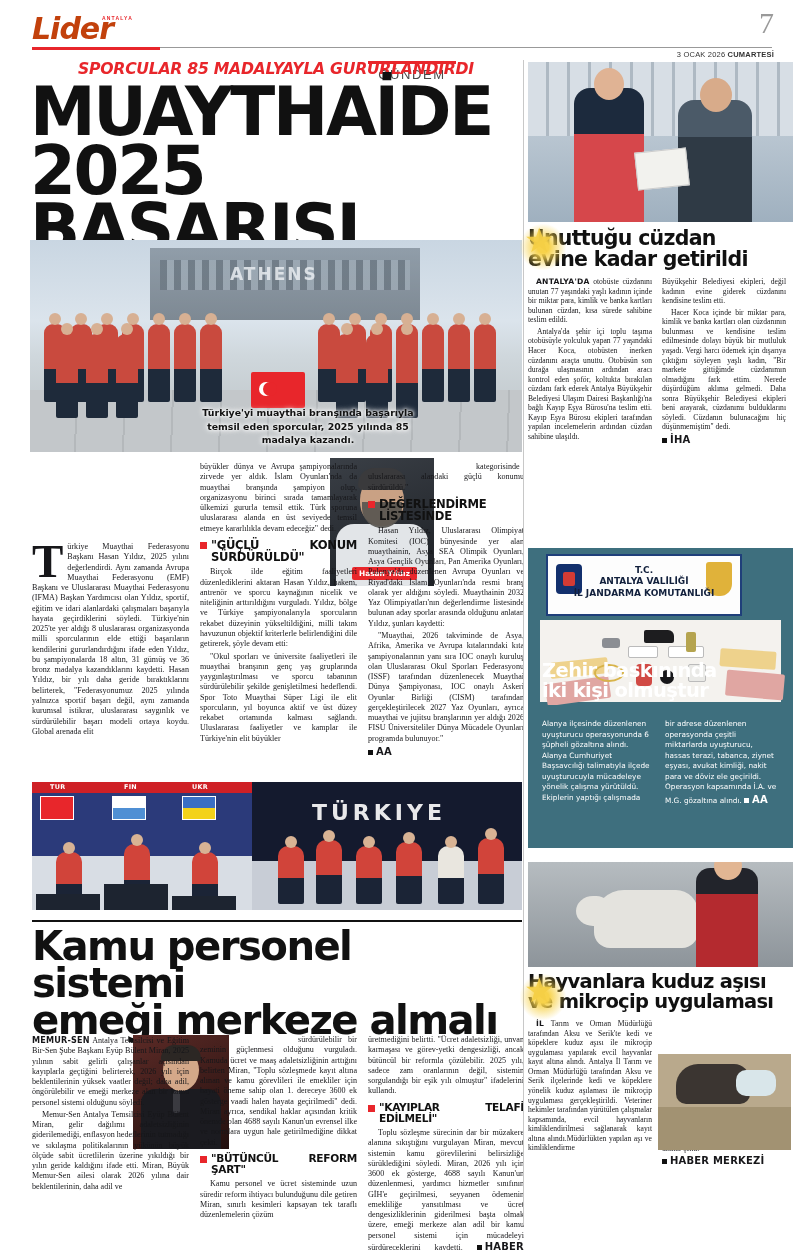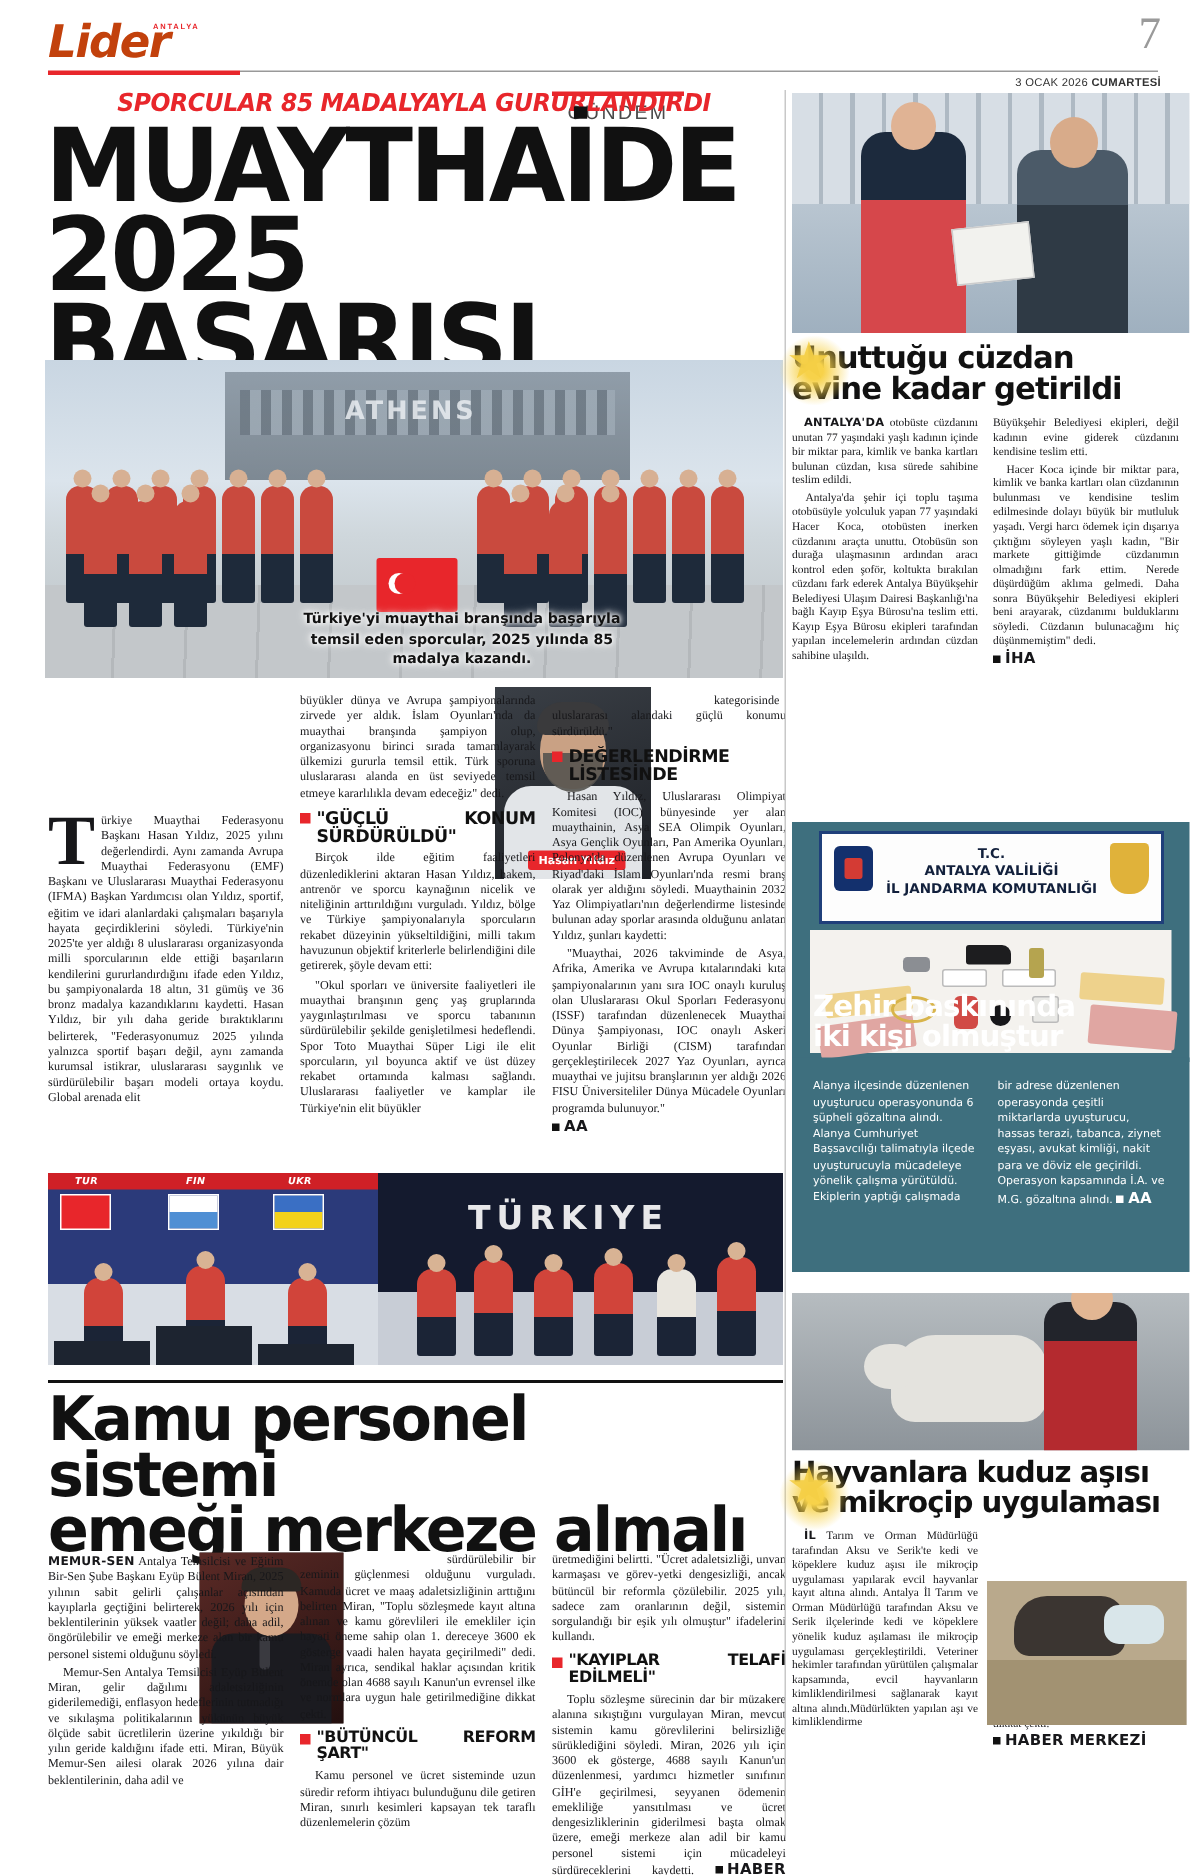--- a/index.html
+++ b/index.html
@@ -127,21 +127,21 @@
   .pt-beard { position:absolute; left:32px; top:44px; width:40px; height:26px;
     border-radius:0 0 20px 20px; background:#55534f; opacity:.9;}
   .pt-body { position:absolute; left:6px; top:66px; width:92px; height:62px;
     background:#e2e5e8; border-radius:18px 18px 0 0;}
   .pt-name { position:absolute; left:22px; bottom:6px; background:#e8262b; color:#fff;
     font-family:"DejaVu Sans", sans-serif; font-weight:bold; font-size:7.4px;
     padding:2px 7px; border-radius:2px; white-space:nowrap;}
 
   
   .midphoto { position:absolute; overflow:hidden; }
-  .mp1 { left:32px; top:782px; width:254px; height:128px;font-style:italic; }
+  .mp1 { left:32px; top:782px; width:254px; height:128px; }
   .mp2 { left:252px; top:782px; width:270px; height:128px; }
   .mp1-bg { position:absolute; inset:0; background:linear-gradient(180deg,#2b3a7a 0 58%, #d8dde4 58%); }
   .mp2-bg { position:absolute; inset:0; background:linear-gradient(180deg,#141a2e 0 62%, #c8cdd6 62%); }
   .mp-strip { position:absolute; left:0; right:0; top:0; height:11px; background:#cf2026; }
   .mp-tag { position:absolute; top:1px; font-family:"DejaVu Sans",sans-serif; font-weight:bold;
     font-size:6.4px; color:#fff; letter-spacing:.3px;}
   .mp-flag { position:absolute; top:14px; width:34px; height:24px; border:1px solid #fff; }
   .mp-turkey { position:absolute; left:60px; top:18px; font-family:"DejaVu Sans", sans-serif;
     font-weight:bold; font-size:22px; color:#fff; letter-spacing:4px; opacity:.9;}
   .mp-ath { position:absolute; bottom:0; width:26px; height:58px;
@@ -202,21 +202,21 @@
   .sb-body { display:flex; gap:10px; }
   .sb-body .sbc { width:124px; font-size:7.6px; line-height:1.26; text-align:justify;
     color:#17171a; font-family:"Liberation Serif", serif; }
   .sb-body p { margin-bottom:2px; text-indent:9px; }
   .sb-body p.noind { text-indent:0; }
   .sb-body b { font-weight:bold; }
 
   
   .jan-box { position:absolute; left:528px; top:548px; width:265px; height:160px;
     background:#3e6f7e; overflow:hidden; }
-  .jan-banner { position:absolute; left:18px; top:6px; width:230px; height:62px;
+  .jan-banner { position:absolute; left:18px; top:6px; width:196px; height:62px;
     background:#fdfdfd; border:2px solid #1f3f7a; }
   .jan-text { position:absolute; left:0; right:0; top:9px; text-align:center;
     font-family:"DejaVu Sans", sans-serif; font-weight:bold; font-size:9px;
     color:#12203c; line-height:1.25; }
   .jan-em1 { position:absolute; left:8px; top:8px; width:26px; height:30px; border-radius:4px;
     background:#13306d; }
   .jan-em1:after{content:"";position:absolute;left:7px;top:8px;width:12px;height:14px;
     background:#d43b34; border-radius:2px;}
   .jan-em2 { position:absolute; right:8px; top:6px; width:26px; height:34px;
     background:#e0b23a; border-radius:3px 3px 12px 12px; }

